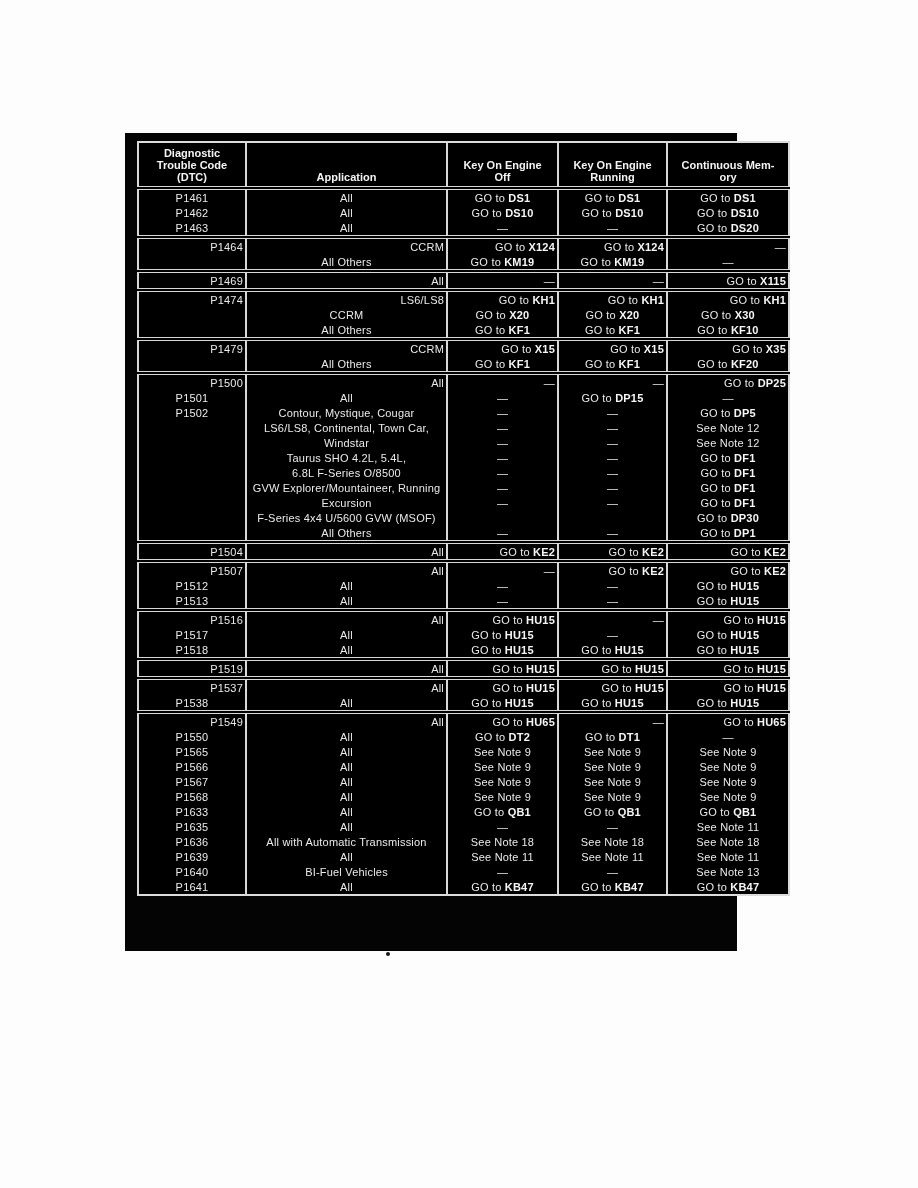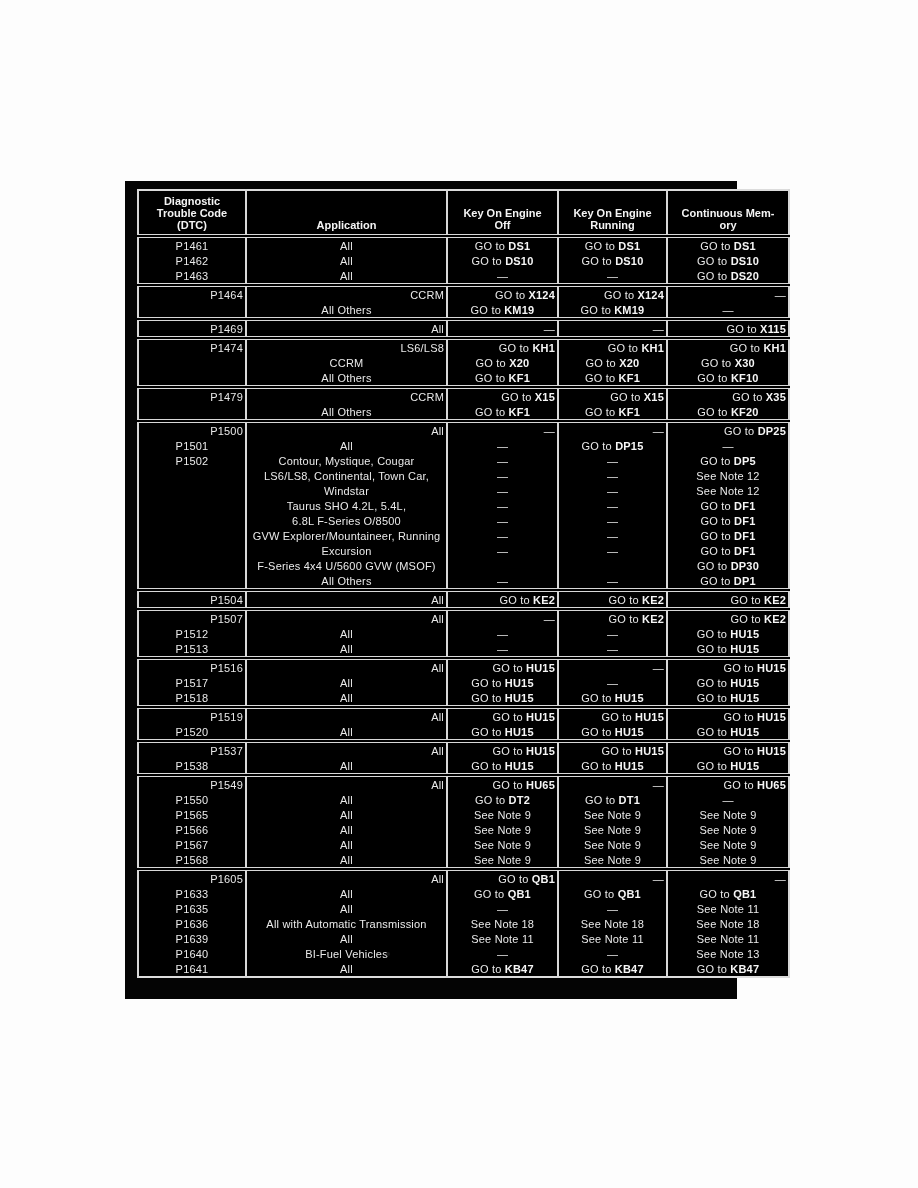--- a/index.html
+++ b/index.html
@@ -17,21 +17,20 @@
   }
   .table-frame {
     position: absolute;
     left: 125px;
     top: 133px;
     width: 612px;
     height: 818px;
     background: #040404;
     box-sizing: border-box;
     padding: 8px 5px 4px 12px;
-    margin-top: 48px;
   }
   table.dtc {
     width: 651px;
     border-collapse: collapse;
     table-layout: fixed;
     background: #000;
     color: #efefef;
     border: 2px solid #dcdcdc;
   }
   table.dtc th, table.dtc td {
@@ -308,27 +307,20 @@
             <td>GO to <b>HU15</b></td>
             <td>GO to <b>HU15</b></td>
           </tr>
           <tr class="group-start">
             <td>P1519</td>
             <td>All</td>
             <td>GO to <b>HU15</b></td>
             <td>GO to <b>HU15</b></td>
             <td>GO to <b>HU15</b></td>
           </tr>
-          <tr>
-            <td>P1520</td>
-            <td>All</td>
-            <td>GO to <b>HU15</b></td>
-            <td>GO to <b>HU15</b></td>
-            <td>GO to <b>HU15</b></td>
-          </tr>
           <tr class="group-start">
             <td>P1537</td>
             <td>All</td>
             <td>GO to <b>HU15</b></td>
             <td>GO to <b>HU15</b></td>
             <td>GO to <b>HU15</b></td>
           </tr>
           <tr>
             <td>P1538</td>
             <td>All</td>
@@ -370,27 +362,20 @@
             <td>See Note 9</td>
             <td>See Note 9</td>
             <td>See Note 9</td>
           </tr>
           <tr>
             <td>P1568</td>
             <td>All</td>
             <td>See Note 9</td>
             <td>See Note 9</td>
             <td>See Note 9</td>
-          </tr>
-          <tr class="group-start">
-            <td>P1605</td>
-            <td>All</td>
-            <td>GO to <b>QB1</b></td>
-            <td>—</td>
-            <td>—</td>
           </tr>
           <tr>
             <td>P1633</td>
             <td>All</td>
             <td>GO to <b>QB1</b></td>
             <td>GO to <b>QB1</b></td>
             <td>GO to <b>QB1</b></td>
           </tr>
           <tr>
             <td>P1635</td>

